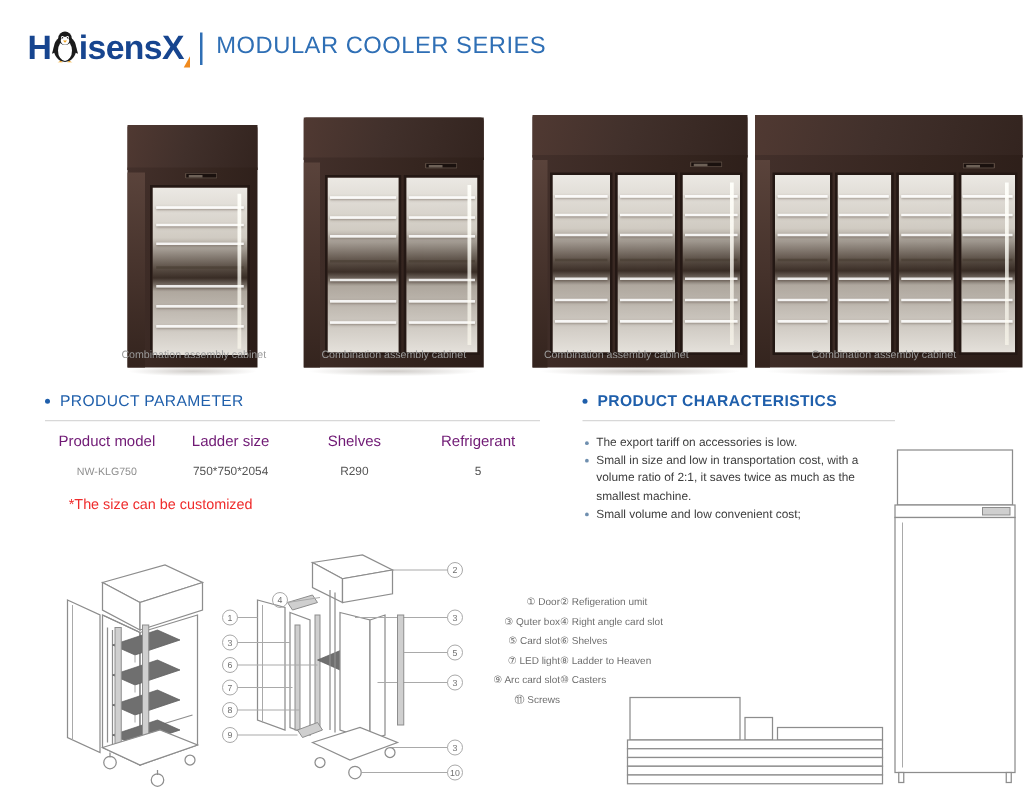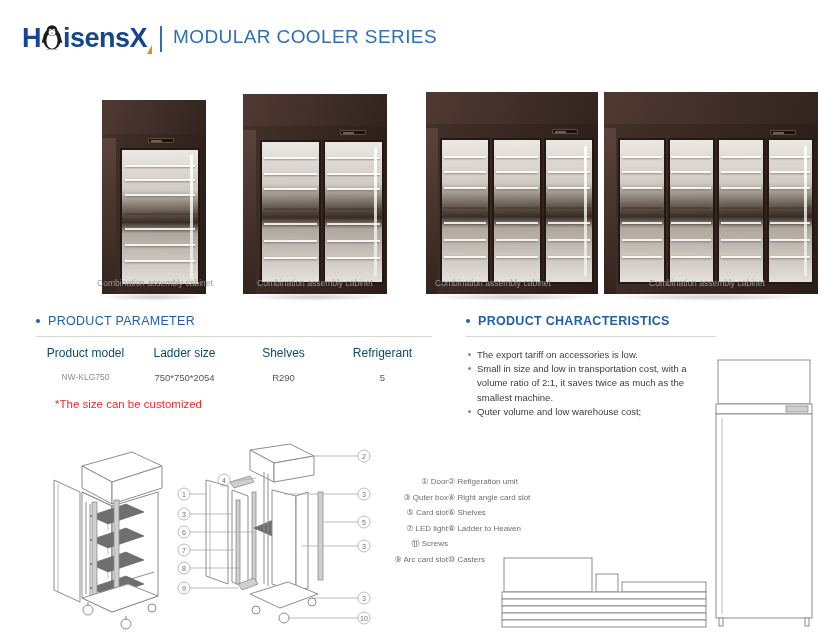--- a/index.html
+++ b/index.html
@@ -64,21 +64,21 @@
 
   
   .sec{position:absolute;}
   .sec-title{font-size:12.5px;color:#1f5fab;letter-spacing:.3px;display:flex;align-items:center;}
   .sec-title .dot{width:4px;height:4px;border-radius:50%;background:#1f5fab;margin-right:8px;display:inline-block;}
   .sec-rule{height:1px;background:#d8d8d8;margin-top:8px;}
 
   
   .ptable{position:absolute;left:36px;top:346px;width:396px;}
   .ptable .row{display:flex;}
-  .ptable .hcell{flex:1;text-align:center;font-size:12px;color:#0c4a6e;padding:0 0 12px 0;}
+  .ptable .hcell{flex:1;text-align:center;font-size:12px;color:#701a75;padding:0 0 12px 0;}
   .ptable .ccell{flex:1;text-align:center;font-size:8.5px;color:#8e8e8e;}
   .ptable .ccell.strong{color:#555;font-size:9.5px;}
   .note{position:absolute;left:55px;top:398px;font-size:11.5px;color:#ef2b2b;}
 
   
   .chars{position:absolute;left:468px;top:348px;width:248px;}
   .chars li{list-style:none;font-size:9.5px;line-height:14.2px;color:#3c3c3c;
     position:relative;padding-left:9px;margin-bottom:0px;}
   .chars li::before{content:"";position:absolute;left:0;top:5px;width:3px;height:3px;
     border-radius:50%;background:#6f8faf;}
@@ -336,21 +336,21 @@
       <span class="dot"></span>
       <span>PRODUCT CHARACTERISTICS</span>
     </div>
     <div class="sec-rule"></div>
   </div>
 
   <div class="chars">
     <ul>
       <li>The export tariff on accessories is low.</li>
       <li>Small in size and low in transportation cost, with a volume ratio of 2:1, it saves twice as much as the smallest machine.</li>
-      <li>Quter volume and low warehouse cost;</li>
+      <li>Small volume and low convenient cost;</li>
     </ul>
   </div>
 
   <div class="legend">
     <div class="lrow">
       <span class="li first">① Door</span>
       <span class="li">② Refigeration umit</span>
     </div>
     <div class="lrow">
       <span class="li first">③ Quter box</span>
@@ -358,25 +358,25 @@
     </div>
     <div class="lrow">
       <span class="li first">⑤ Card slot</span>
       <span class="li">⑥ Shelves</span>
     </div>
     <div class="lrow">
       <span class="li first">⑦ LED light</span>
       <span class="li">⑧ Ladder to Heaven</span>
     </div>
     <div class="lrow">
-      <span class="li first">⑪ Screws</span>
-    </div>
-    <div class="lrow">
       <span class="li first">⑨ Arc card slot</span>
       <span class="li">⑩ Casters</span>
+    </div>
+    <div class="lrow">
+      <span class="li first">⑪ Screws</span>
     </div>
   </div>
 
   <div class="draw1">
     <svg width="140" height="190" viewBox="0 0 140 190">
 
       <polygon class="fillw" points="42,22 92,8 122,22 72,38"></polygon>
       <polygon class="fillw" points="42,22 42,44 72,60 72,38"></polygon>
       <polygon class="fillw" points="72,38 72,60 122,44 122,22"></polygon>
 

